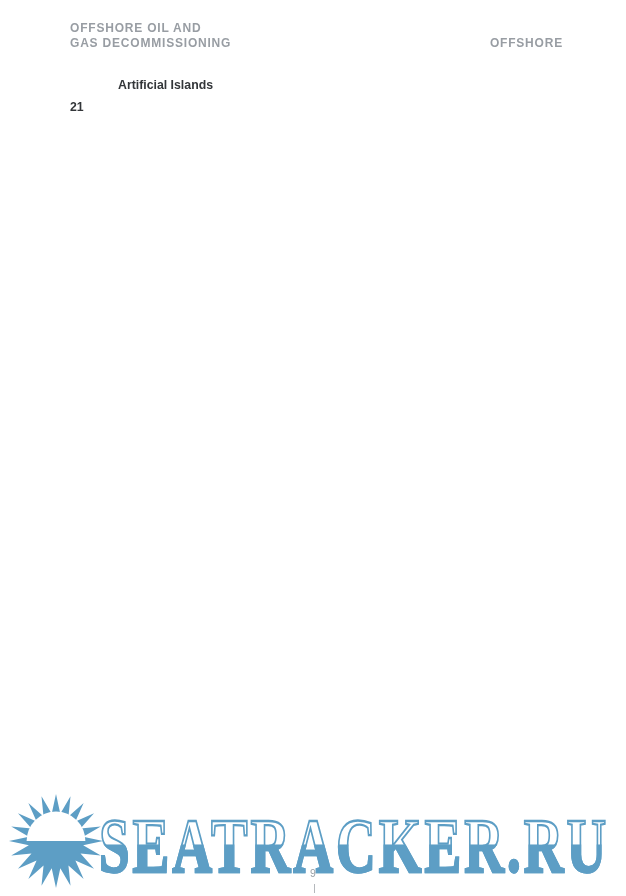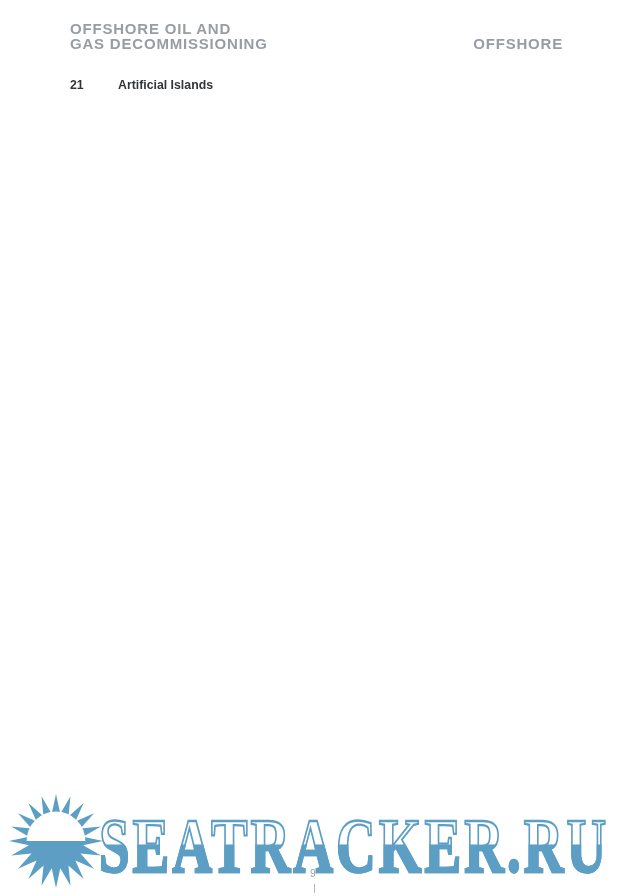--- a/index.html
+++ b/index.html
@@ -7,32 +7,32 @@
     position:relative; width:626px; height:896px; background:#ffffff;
     font-family:"Liberation Sans", sans-serif; overflow:hidden;
   }
 
   
   .hdr {
     position:absolute; top:21px; left:70px; right:63px;
     display:flex; justify-content:space-between; align-items:flex-end;
   }
   .hdr .doc-title div, .hdr .contents-label {
-    color:#989da3; font-size:15px; font-weight:700;
+    color:#989da3; font-size:12px; font-weight:700;
     letter-spacing:0.8px; line-height:15px;
   }
 
   
   .toc { position:absolute; top:76px; left:70px; right:95px; }
   .toc-section:not(:first-child) { margin-top:10px; }
   .row {
     display:flex; align-items:flex-start;
     font-size:12.3px; line-height:18.5px; color:#3e4246;
   }
-  .row .num   { flex:none; width:48px; }
+  .row .num   { flex:none; width:48px;margin-top:22px; }
   .row .title { flex:1; white-space:pre; }
   .row .page  { flex:none; min-width:28px; text-align:right; align-self:flex-end; }
   .row.chapter { font-weight:700; color:#333639; }
 
   
   .watermark { position:absolute; left:0; right:0; bottom:4px; height:110px; }
   .sun { position:absolute; left:7px; bottom:2px; width:98px; height:98px; }
   .wm-text {
     position:absolute; left:99px; bottom:7px;
     font-family:"Liberation Serif", serif; font-weight:700;

